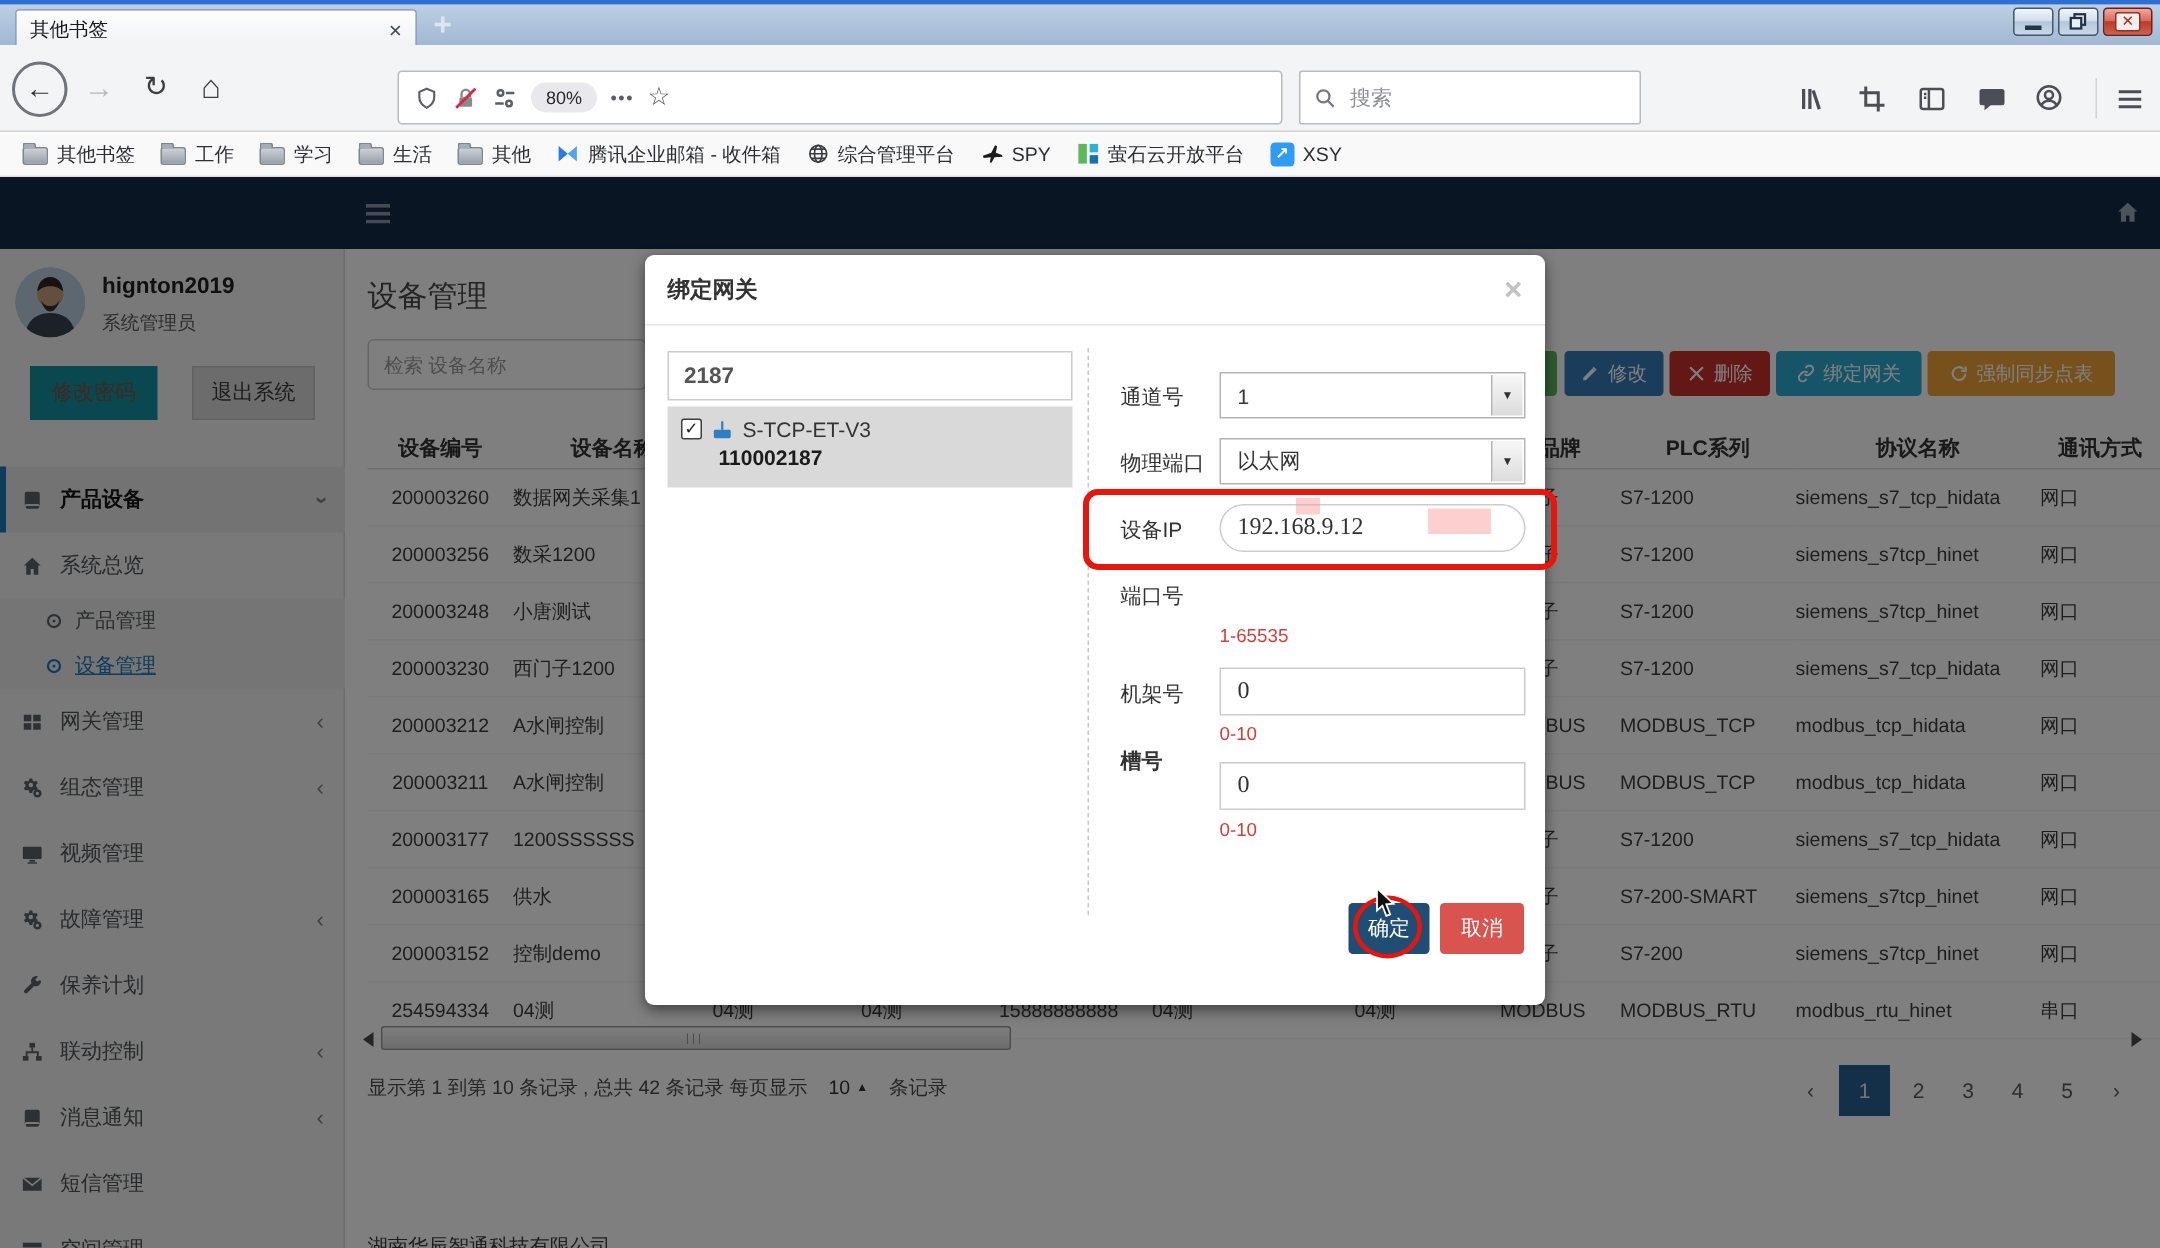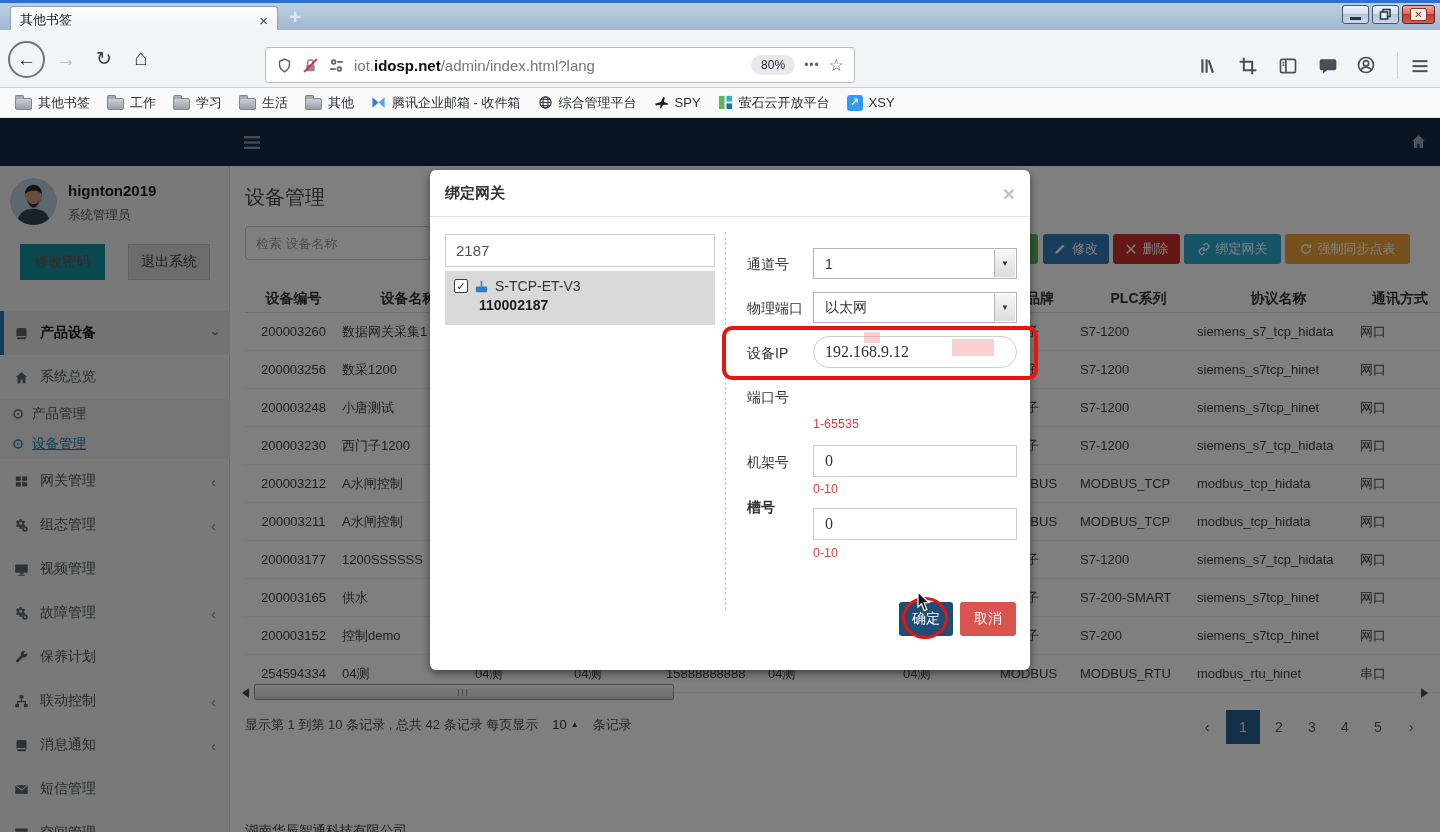--- a/index.html
+++ b/index.html
@@ -73,21 +73,21 @@
   .btn-logout{position:absolute;left:128px;top:78px;width:82px;height:36px;background:#d8d8d8;border:1px solid #c3c3c3;
     box-sizing:border-box;color:#3a3a3a;font-size:14px;display:flex;align-items:center;justify-content:center;}
   .menu{position:absolute;left:0;top:145px;width:230px;}
   .menu-item{height:44px;display:flex;align-items:center;padding:0 14px;font-size:14px;color:#4f5356;box-sizing:border-box;}
   .mi-icon{width:15px;height:15px;margin-right:11px;color:#5c6268;flex:none;}
   .chev{margin-left:auto;color:#7f848a;font-size:15px;}
   .chev.down{transform:rotate(-90deg);}
   .menu-item.parent-active{background:#e6e6e6;border-left:4px solid var(--accent-blue,#1a79b8);padding-left:10px;
     color:#121212;font-weight:bold;}
   .submenu{background:#eaeaea;}
-  .submenu .menu-item{height:30px;font-size:13.5px;padding-left:12px;color:#54585b;}
+  .submenu .menu-item{height:30px;font-size:13.5px;padding-left:30px;color:#54585b;}
   .submenu .mi-icon{width:12px;height:12px;margin-right:8px;}
   .submenu .menu-item.active{color:var(--accent-blue,#1a79b8);}
   .submenu .menu-item.active .label{text-decoration:underline;}
   .submenu .menu-item.active .mi-icon{color:var(--accent-blue,#1a79b8);}
 
   .content{position:absolute;left:230px;top:48px;width:1210px;height:666px;background:#fff;}
   .page-title{position:absolute;left:15px;top:18px;font-size:20px;color:#484848;}
   .page-search{position:absolute;left:15px;top:60px;width:186px;height:34px;border:1px solid #ccc;border-radius:4px;
     box-sizing:border-box;padding:0 10px;font-size:13px;color:#333;font-family:inherit;outline:none;}
   .page-search::placeholder{color:#9b9b9b;}
@@ -125,21 +125,21 @@
   .content-footer{position:absolute;left:15px;top:656px;font-size:13.5px;color:#3d3d3d;white-space:nowrap;}
 
   
   .backdrop{position:absolute;left:0;top:118px;width:1440px;height:714px;background:rgba(0,0,0,0.5);z-index:40;}
   .modal{position:absolute;left:430px;top:170px;width:600px;height:500px;background:#fff;border-radius:6px;
     box-shadow:0 3px 9px rgba(0,0,0,.5);z-index:50;}
   .modal-header{height:47px;border-bottom:1px solid #e5e5e5;display:flex;align-items:center;padding:0 15px;box-sizing:border-box;}
   .modal-title{font-size:15px;font-weight:bold;color:#333;}
   .modal-close{margin-left:auto;font-size:21px;font-weight:bold;color:#c2c2c2;line-height:1;}
   .gw-search{position:absolute;left:15px;top:64px;width:270px;height:33px;border:1px solid #ccc;box-sizing:border-box;
-    padding:0 10px;font-size:15px;color:#555;font-family:inherit;outline:none;background:#fff;}
+    padding:0 10px;font-size:15px;color:#555;font-family:inherit;outline:none;background:#fff;font-weight:bold;}
   .gw-item{position:absolute;left:15px;top:101px;width:270px;height:54px;background:#d9d9d9;box-sizing:border-box;padding:7px 9px;}
   .gw-line1{display:flex;align-items:center;gap:6px;font-size:14px;color:#333;}
   .gw-check{width:14px;height:14px;border:1.5px solid #3e3e3e;border-radius:2px;background:#fff;box-sizing:border-box;
     display:flex;align-items:center;justify-content:center;font-size:11px;color:#1c1c1c;line-height:1;}
   .gw-code{margin-left:25px;margin-top:3px;font-size:14px;font-weight:bold;color:#1b1b1b;}
   .v-divider{position:absolute;left:295px;top:62px;height:378px;border-left:1px dashed #c8c8c8;}
   .f-label{position:absolute;left:317px;font-size:14px;color:#333;}
   .f-sel{position:absolute;left:383px;width:204px;height:31px;border:1px solid #b3b3b3;background:#fff;box-sizing:border-box;
     display:flex;align-items:center;padding-left:11px;font-size:14px;color:#333;}
   .dd-btn{position:absolute;right:1px;top:1px;bottom:1px;width:20px;background:linear-gradient(#f7f7f7,#dcdcdc);
@@ -203,29 +203,32 @@
         <rect x="6" y="11" width="12" height="9" rx="1.5" fill="#8a8a90"></rect>
         <path d="M8 11V8a4 4 0 018 0v3" stroke="#8a8a90" stroke-width="2.2" fill="none"></path>
         <line x1="3" y1="21" x2="21" y2="3" stroke="#d7263d" stroke-width="2.6"></line>
       </svg>
     <svg width="17" height="17" viewBox="0 0 24 24" fill="none" stroke="#5d5f66" stroke-width="2.4">
         <circle cx="8" cy="7" r="2.6"></circle>
         <line x1="13" y1="7" x2="21" y2="7"></line>
         <circle cx="16" cy="17" r="2.6"></circle>
         <line x1="3" y1="17" x2="11" y2="17"></line>
       </svg>
-    <div class="url-text">
-      <span class="url-pre">iot.</span><span class="url-host">idosp.net</span><span class="url-path">/admin/index.html?lang</span>
-      <span class="url-fade"></span>
-    </div>
     <span class="zoom-pill">80%</span>
     <span class="url-dots">•••</span>
     <span class="url-star">☆</span>
   </div>
 
+  <div class="searchbox">
+    <svg width="15" height="15" viewBox="0 0 24 24" fill="none" stroke="#75777e" stroke-width="2.4">
+        <circle cx="10" cy="10" r="6.5"></circle>
+        <line x1="15" y1="15" x2="21" y2="21"></line>
+      </svg>
+    <input placeholder="搜索" style="">
+  </div>
 
   <svg class="tb-icon" style="left:1198px;top:56px;" viewBox="0 0 24 24" fill="currentColor">
       <rect x="4" y="4" width="2.6" height="16"></rect>
       <rect x="9" y="4" width="2.6" height="16"></rect>
       <path d="M14.2 4.8l4.9 14.8-2.5.9-4.9-14.9z"></path>
     </svg>
   <svg class="tb-icon" style="left:1238px;top:56px;" viewBox="0 0 24 24" fill="none" stroke="currentColor" stroke-width="2.4">
       <path d="M7 2v15h15"></path>
       <path d="M2 7h15v15"></path>
     </svg>

